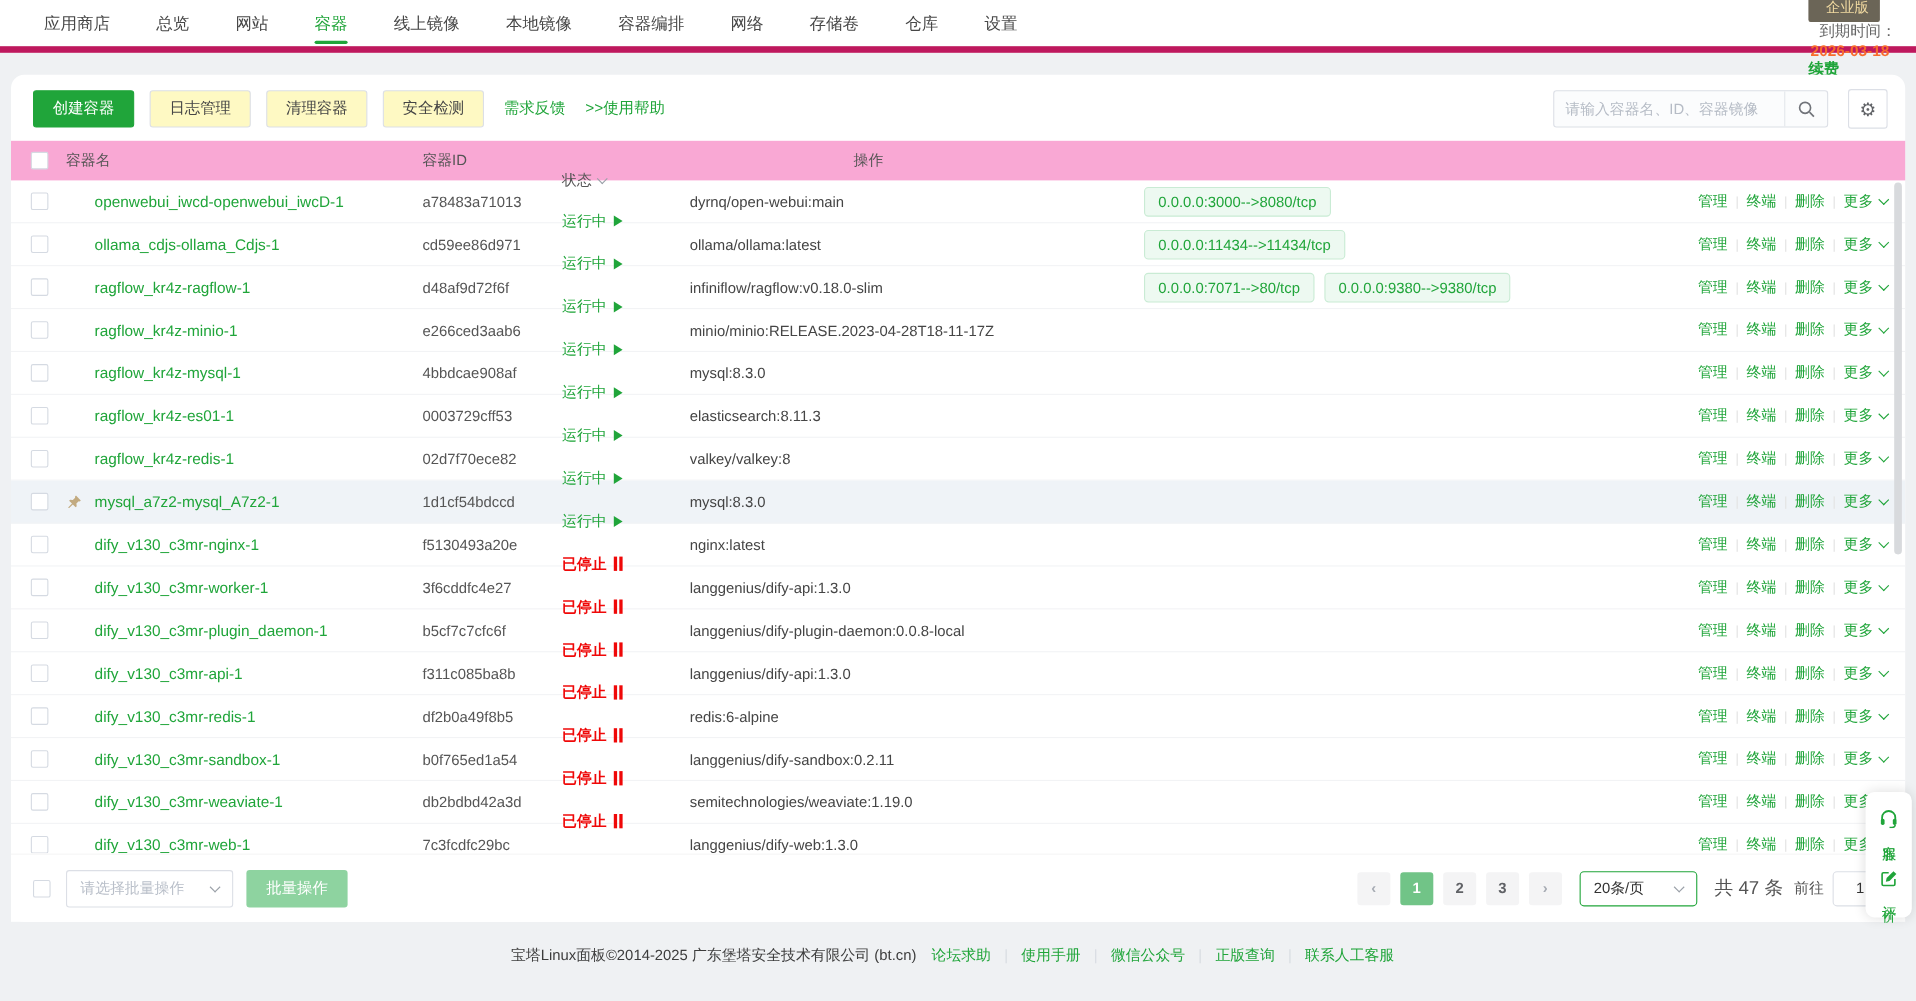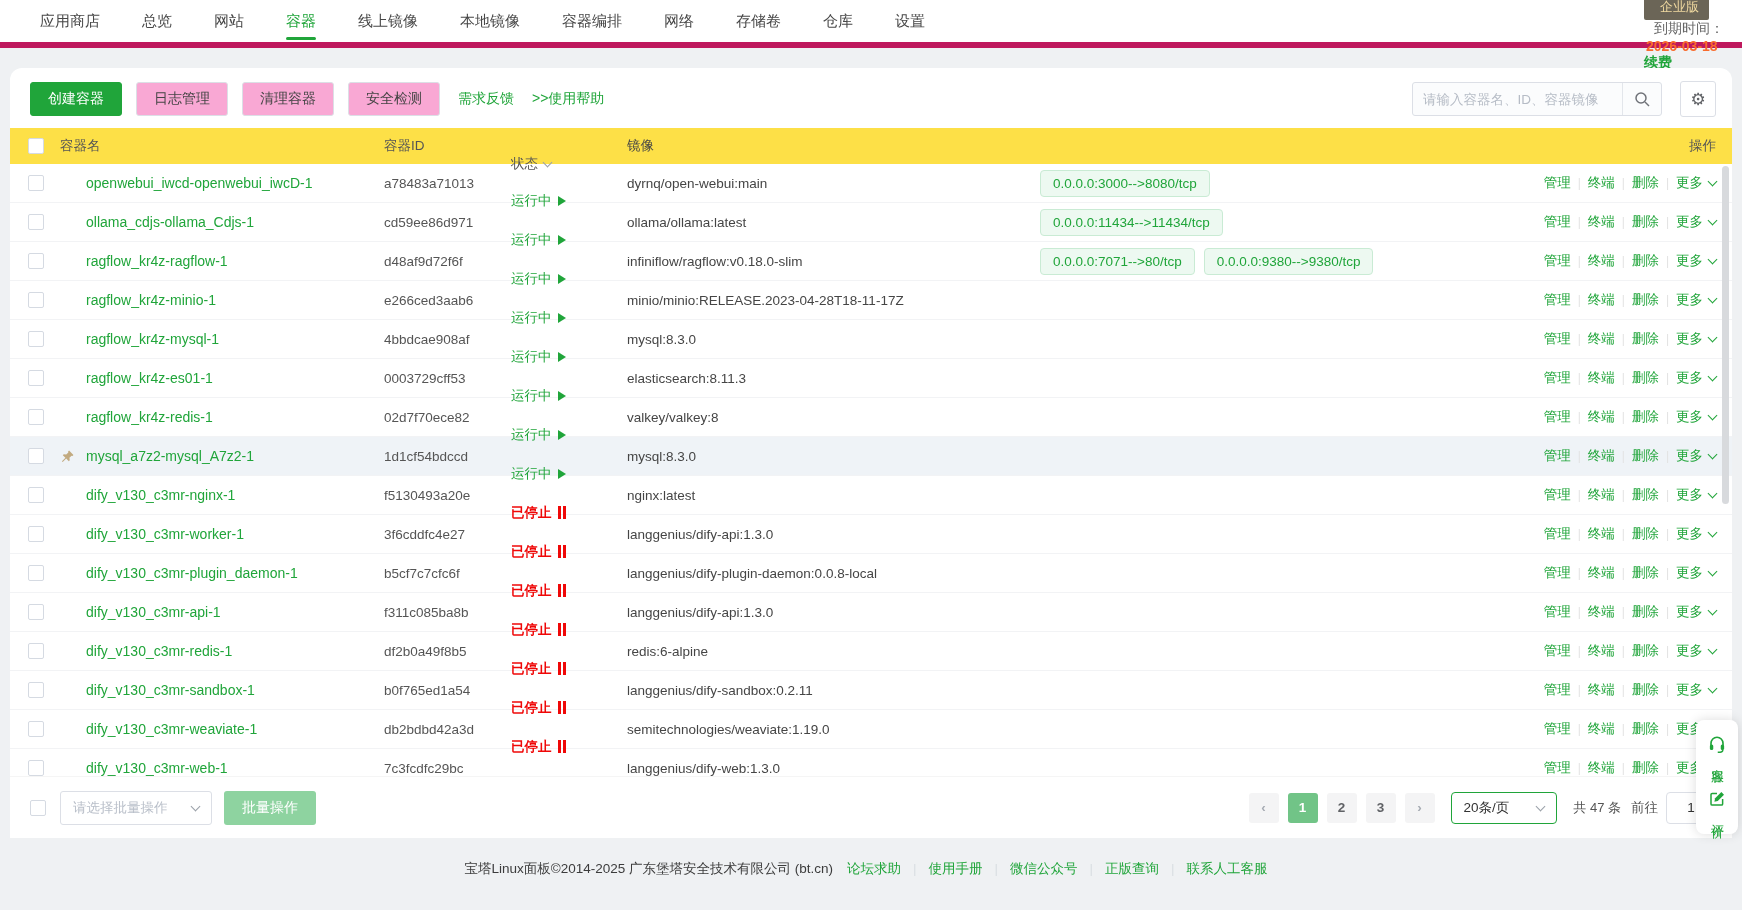--- a/index.html
+++ b/index.html
@@ -27,38 +27,38 @@
 
   
   .card { background:#fff; margin:20px 10px 0; border-radius:12px; height:770px;
     position:relative; }
 
   
   .toolbar { display:flex; align-items:center; padding:14px 16px 12px 20px; height:60px; }
   .btn { height:34px; font-size:14px; border-radius:3px; cursor:pointer;
     display:inline-flex; align-items:center; padding:0 17px; }
   .btn-green { background:#20a53a; color:#fff; border:1px solid #20a53a; }
-  .btn-plain { background:#f9a8d4; color:#454545; border:1px solid #dcdfe6; margin-left:14px; }
+  .btn-plain { background:#fef9c3; color:#454545; border:1px solid #dcdfe6; margin-left:14px; }
   .tb-link { color:#20a53a; font-size:14px; margin-left:18px; }
   .toolbar-spacer { flex:1; }
   .search-group { display:flex; align-items:stretch; height:34px; width:250px;
     border:1px solid #dcdfe6; border-radius:3px; background:#fbfcfd; overflow:hidden;gap:12px; }
   .search-input { border:none; outline:none; background:transparent; flex:1;
     padding:0 10px; font-size:13.5px; color:#333;
     font-family:"Liberation Sans","DejaVu Sans",sans-serif; }
   .search-input::placeholder { color:#b6bcc6; }
   .search-btn { width:42px; border:none; border-left:1px solid #e3e6eb; background:transparent;
     display:flex; align-items:center; justify-content:center; cursor:pointer; }
   .gear-btn { width:36px; height:36px; margin-left:18px; border:1px solid #dcdfe6;
     border-radius:3px; background:#fff; display:flex; align-items:center;
     justify-content:center; cursor:pointer; font-size:17px; color:#606266; }
 
   
   .thead, .trow { display:flex; align-items:center; padding-left:18px; }
-  .thead { height:36px; background:#fde047; color:#555; font-size:13.5px; }
+  .thead { height:36px; background:#f9a8d4; color:#555; font-size:13.5px; }
   .tbody { height:612px; overflow:hidden; position:relative; }
   .trow { height:39px; border-bottom:1px solid #f2f3f5; font-size:13.5px; }
   .trow.pinned { background:#eff3f7; }
   .col { display:flex; align-items:center; }
   .col-check  { flex:0 0 32px; }
   .col-pin    { flex:0 0 26px; }
   .col-name   { flex:0 0 298px; }
   .col-id     { flex:0 0 127px; color:#555; }
   .col-status { flex:0 0 116px;margin-top:35px; }
   .col-image  { flex:1 1 auto; color:#454545; overflow:hidden; white-space:nowrap; }
@@ -99,21 +99,21 @@
     border:none; border-radius:3px; font-size:14px; padding:0 18px; cursor:pointer; }
   .pager { margin-left:auto; display:flex; align-items:center; }
   .pg-btn { min-width:30px; height:30px; background:#f4f4f5; color:#606266;
     border-radius:3px; display:flex; align-items:center; justify-content:center;
     font-size:13.5px; margin-left:9px; cursor:pointer; font-weight:bold; }
   .pg-btn.active { background:#71c487; color:#fff; }
   .pg-arrow { color:#a6abb3; }
   .size-select { height:32px; border:1px solid #20a53a; border-radius:4px; background:#fff;
     display:flex; align-items:center; gap:22px; padding:0 12px; margin-left:16px;
     font-size:13.5px; color:#333; cursor:pointer; }
-  .total-text { margin-left:16px; font-size:13px; color:#555; }
+  .total-text { margin-left:16px; font-size:17px; color:#555; }
   .goto-label { margin-left:10px; font-size:13.5px; color:#555; }
   .goto-input { width:50px; height:32px; border:1px solid #dcdfe6; border-radius:4px;
     text-align:center; font-size:13.5px; color:#333; margin-left:8px; outline:none;
     font-family:"Liberation Sans","DejaVu Sans",sans-serif; }
 
   
   .float-widget { position:fixed; right:4px; bottom:76px; width:42px; background:#fff;
     border-radius:8px; box-shadow:0 0 12px rgba(0,0,0,.14); padding:15px 0;
     display:flex; flex-direction:column; align-items:center; gap:26px; z-index:10; }
   .fw-group { display:flex; flex-direction:column; align-items:center; gap:5px;
@@ -183,21 +183,20 @@
   <div class="thead">
     <div class="col col-check">
         <span class="cb"></span>
       </div>
     <div class="col th-name">容器名</div>
     <div class="col col-id">容器ID</div>
     <div class="col col-status">
       <span>状态</span>
       <i class="chev chev-gray"></i>
     </div>
-    <div class="col col-image">镜像</div>
     <div class="col col-actions">操作</div>
   </div>
 
   <div class="tbody">
     <div class="scroll-thumb"></div>
   <div class="trow">
     <div class="col col-check">
           <span class="cb"></span>
         </div>
     <div class="col col-pin">

